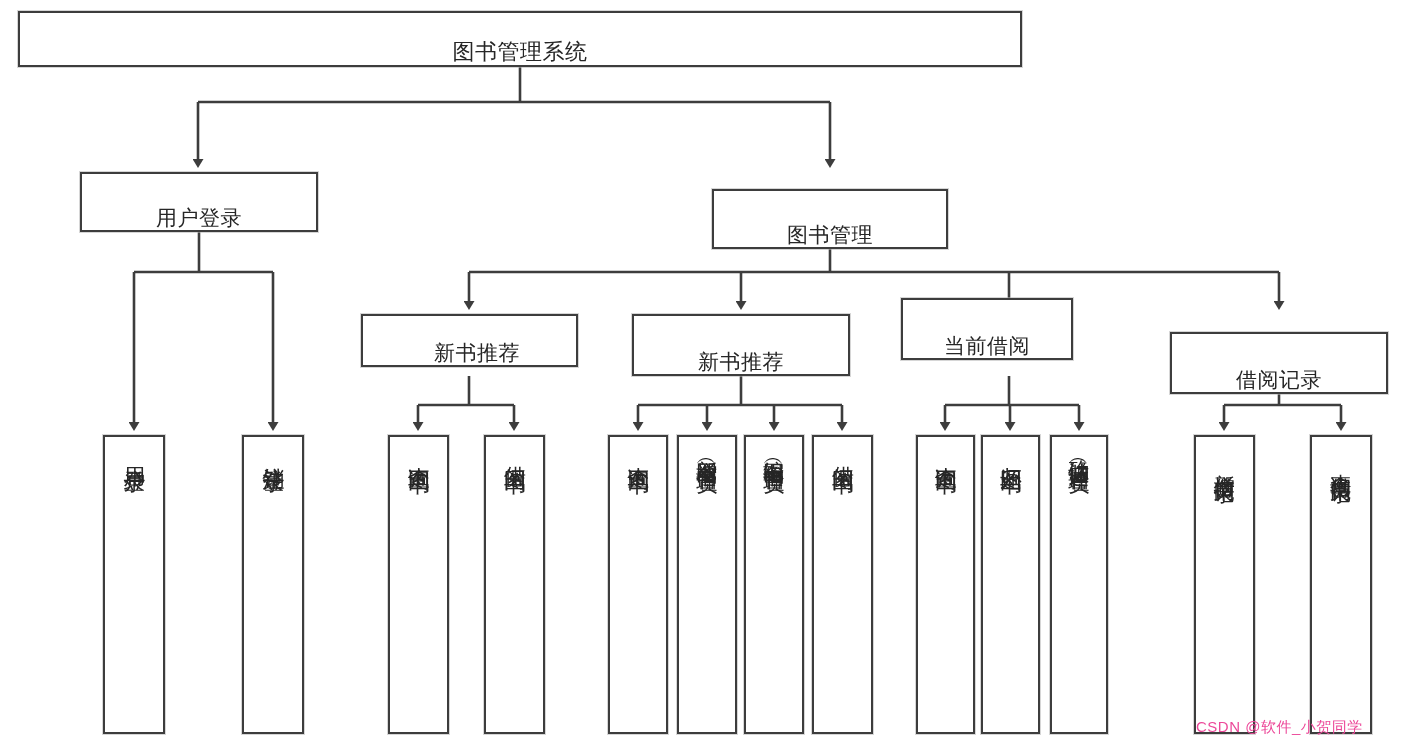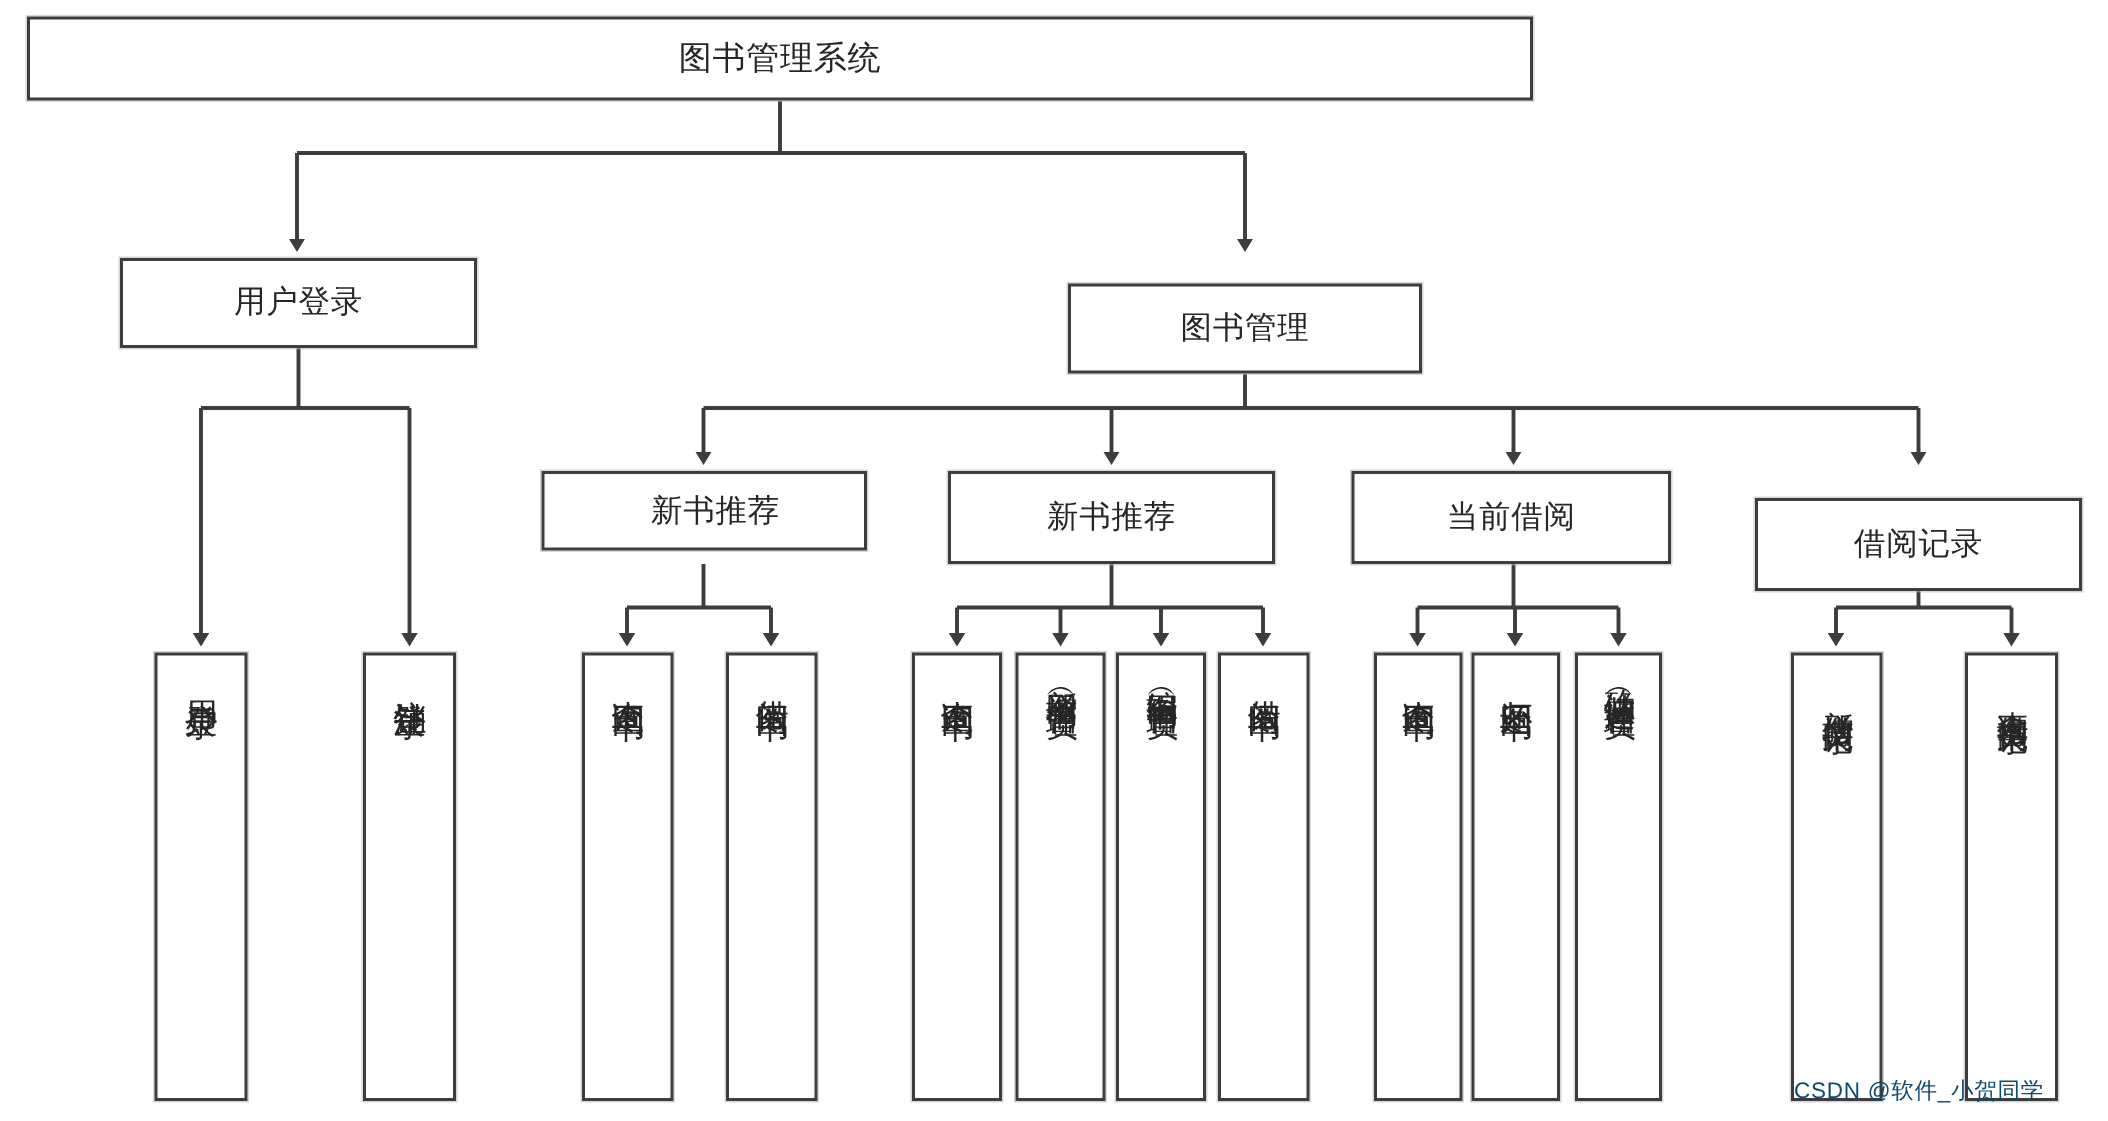--- a/index.html
+++ b/index.html
@@ -25,21 +25,21 @@
     height: 747px;
     pointer-events: none;
   }
   .node {
     position: absolute;
     box-sizing: border-box;
     background: #ffffff;
     border: 2px solid #3d3d3d;
     box-shadow: 0 0 0 1px rgba(180,180,180,0.55);
     display: flex;
-    align-items: center;
+    align-items: flex-end;
     justify-content: center;
     color: #262626;
   }
   .node-label {
     display: block;
     text-align: center;
     line-height: 1.12;
     white-space: nowrap;
   }
   .node.horizontal .node-label {
@@ -62,21 +62,21 @@
     line-height: 1.22;
     letter-spacing: 2px;
     white-space: nowrap;
   }
   .node.vertical.tall-text .node-label {
     font-size: 21px;
   }
   .watermark {
     position: absolute;
     font-size: 15px;
-    color: #0c4a6e;
+    color: #ec4899;
     white-space: nowrap;
     letter-spacing: 0.5px;
   }
 </style>
 </head>
 <body>
 
 <div id="canvas">
 
   <svg class="connectors" viewBox="0 0 1405 747" xmlns="http://www.w3.org/2000/svg">
@@ -139,21 +139,21 @@
   <div class="node horizontal" style="left:712px; top:172px; width:236px; height:60px;margin-top:17px;">
     <span class="node-label">图书管理</span>
   </div>
 
   <div class="node horizontal" style="left:361px; top:314px; width:217px; height:53px;padding-left:15px;">
     <span class="node-label">新书推荐</span>
   </div>
   <div class="node horizontal" style="left:632px; top:314px; width:218px; height:62px;">
     <span class="node-label">新书推荐</span>
   </div>
-  <div class="node horizontal" style="left:901px; top:314px; width:213px; height:62px;">
+  <div class="node horizontal" style="left:901px; top:298px; width:172px; height:62px;">
     <span class="node-label">当前借阅</span>
   </div>
   <div class="node horizontal" style="left:1170px; top:332px; width:218px; height:62px;">
     <span class="node-label">借阅记录</span>
   </div>
 
   <div class="node vertical" style="left:103px; top:435px; width:62px; height:299px;">
     <span class="node-label">用户登录</span>
   </div>
   <div class="node vertical" style="left:242px; top:435px; width:62px; height:299px;">

